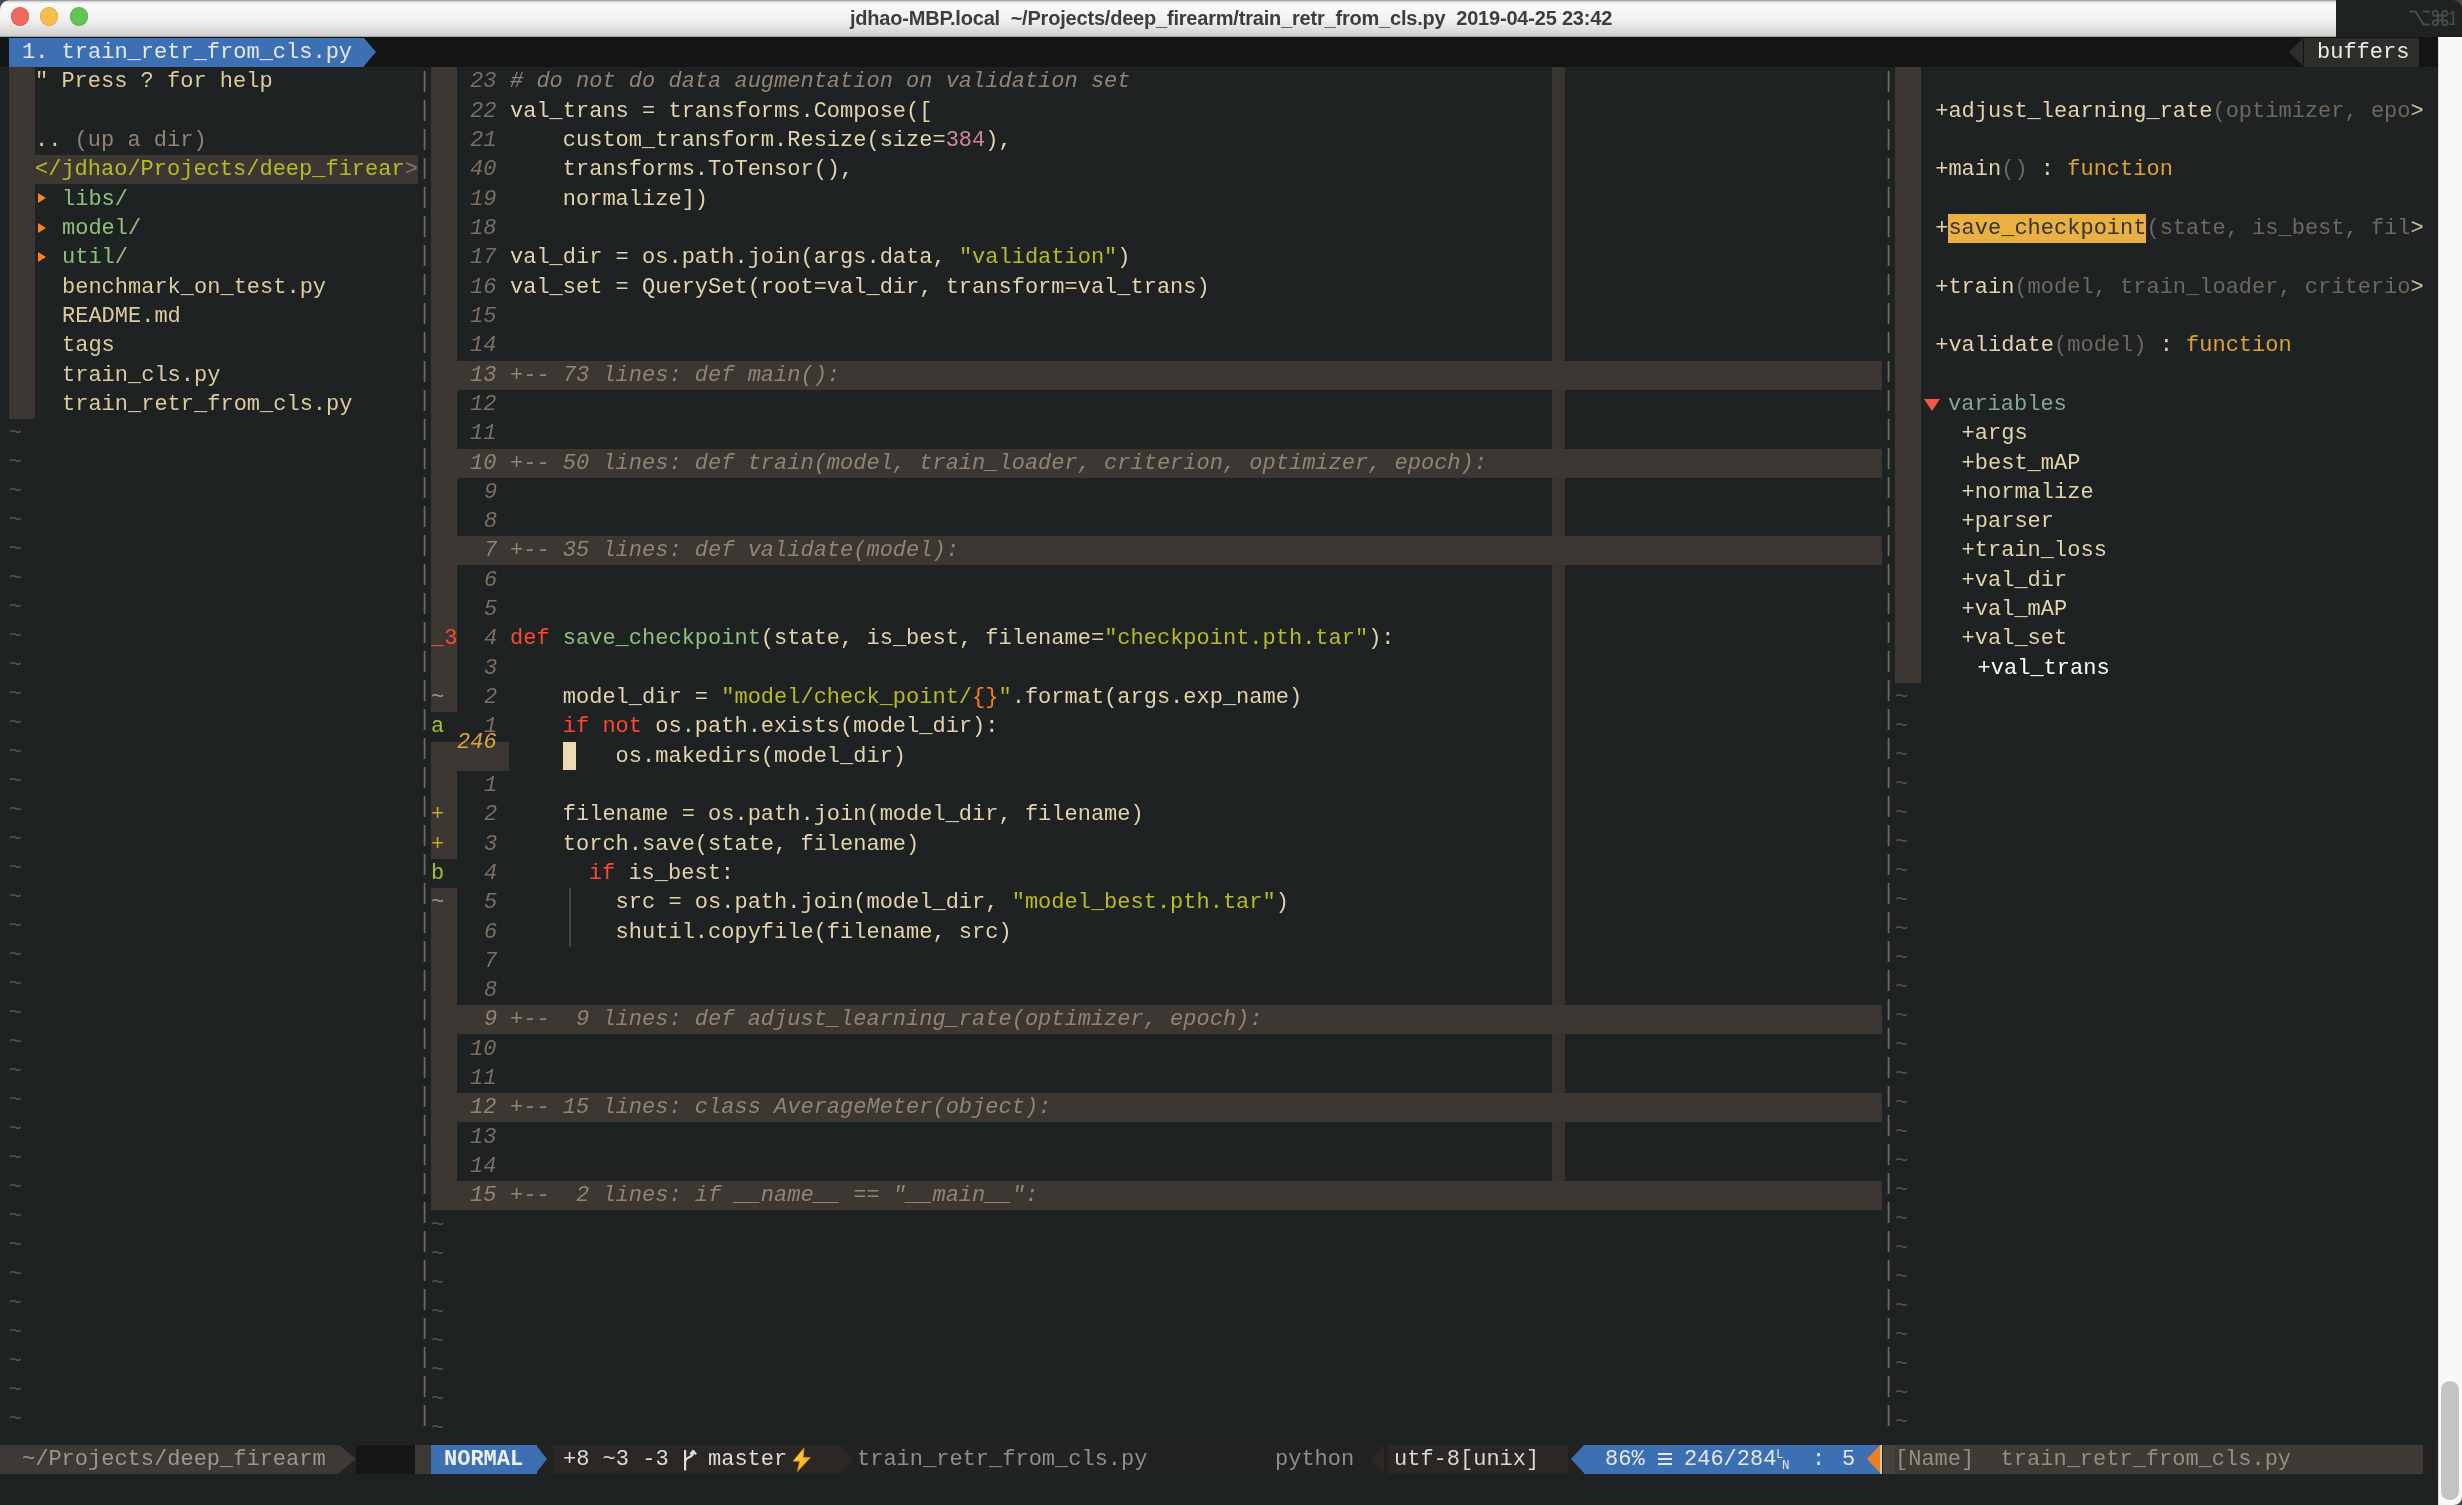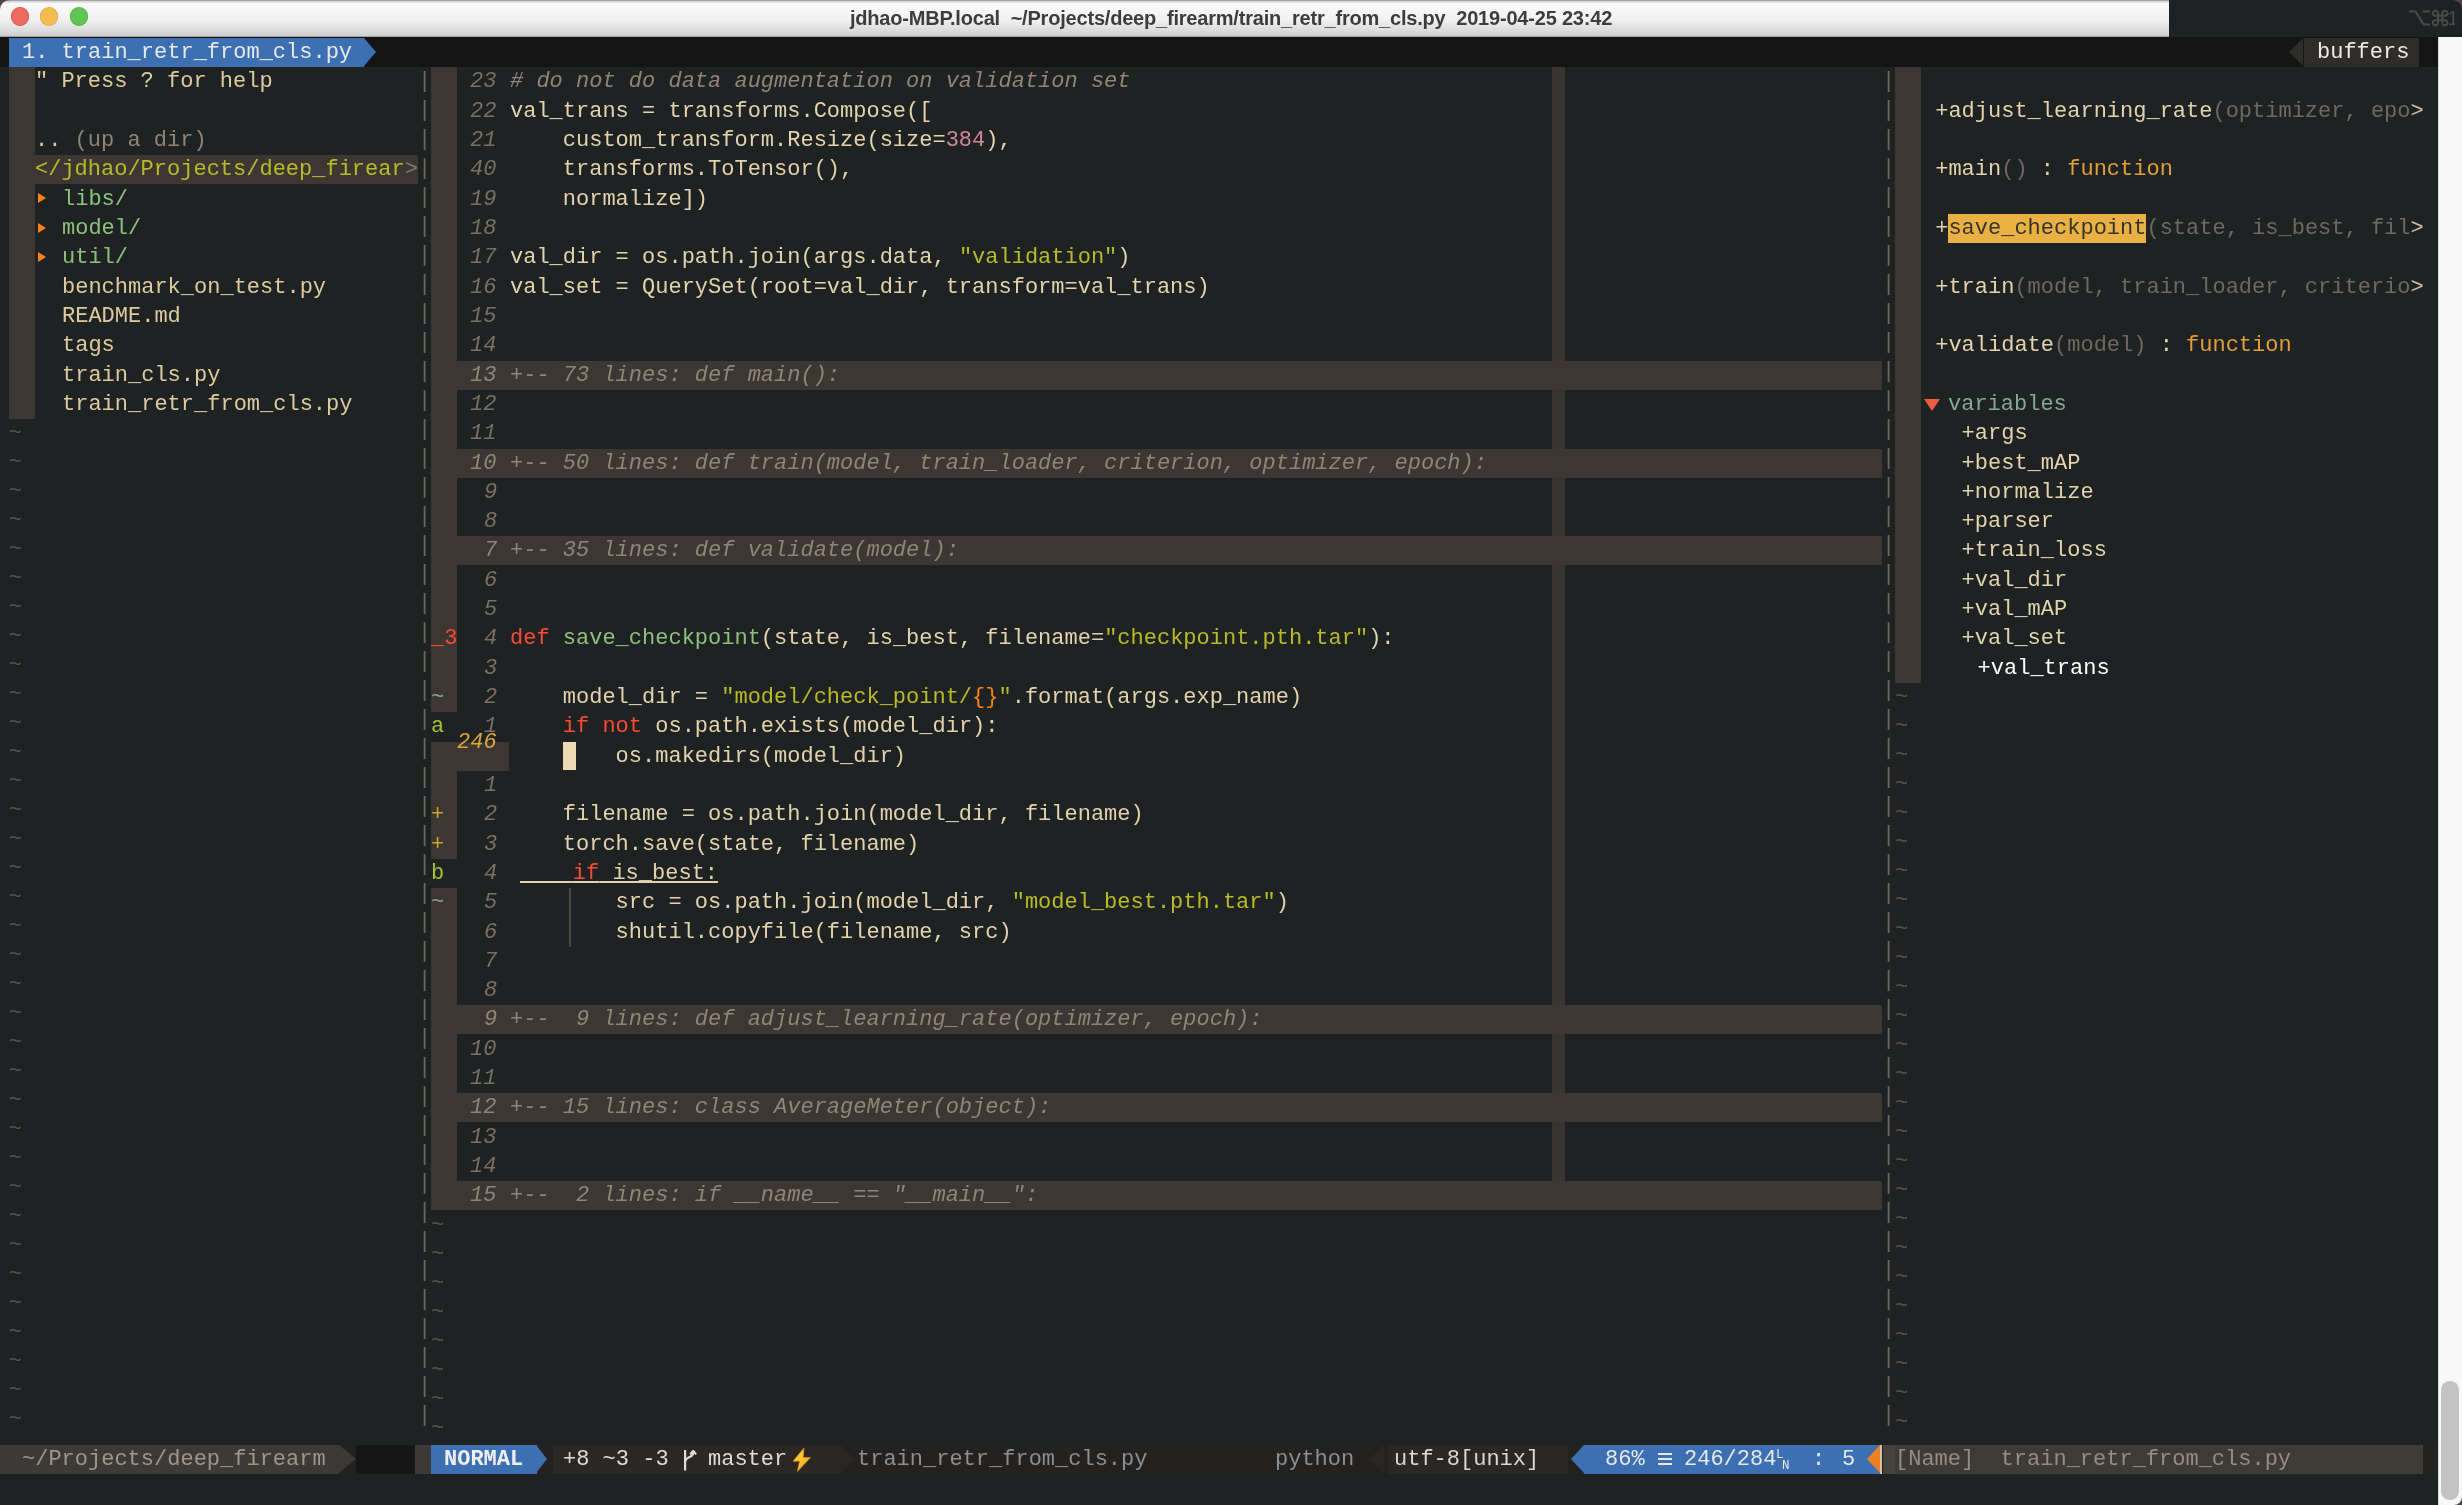--- a/index.html
+++ b/index.html
@@ -1,16 +1,16 @@
 <!DOCTYPE html>
 <html style="font-size:11.7px"><head><meta charset="utf-8"><style>
 *{margin:0;padding:0;box-sizing:border-box}
 html,body{width:2462px;height:1505px;overflow:hidden;background:#4d4449}
 #win{position:absolute;left:0;top:0;width:2462px;height:1505px;border-radius:9.5px 9.5px 8px 8px;overflow:hidden;background:#1f2223}
-#tbar{position:absolute;left:0;top:0;width:2169px;height:37px;background:linear-gradient(#8e8a8c 0px,#d8d6d7 1.5px,#fafafa 3.7px,#f1f1f1 55%,#d6d6d6 92%,#cccccc);border-bottom:0.7px solid #a3a3a3}
+#tbar{position:absolute;left:0;top:0;width:2336px;height:37px;background:linear-gradient(#8e8a8c 0px,#d8d6d7 1.5px,#fafafa 3.7px,#f1f1f1 55%,#d6d6d6 92%,#cccccc);border-bottom:0.7px solid #a3a3a3}
 .tl{position:absolute;top:7.3px;width:18.3px;height:18.3px;border-radius:50%}
 #title{position:absolute;top:0;left:0;width:2462px;height:37px;text-align:center;font:600 20px/37px "Liberation Sans",sans-serif;color:#3d3d3d;letter-spacing:-0.2px}
 .r{position:absolute}
 .t{position:absolute;font:22px/29px "Liberation Mono",monospace;white-space:pre}
 .t i{font-style:italic}
 pre.t{display:block}
 </style></head><body>
 <div id="win">
 <div id="term"></div>
 <div id="tbar">
@@ -261,21 +261,21 @@
 <span class="t" style="left:510px;top:361px;"><span style="color:#8f8577"><i>+-- 73 lines: def main():</i></span></span>
 <span class="t" style="left:510px;top:449px;"><span style="color:#8f8577"><i>+-- 50 lines: def train(model, train_loader, criterion, optimizer, epoch):</i></span></span>
 <span class="t" style="left:510px;top:536px;"><span style="color:#8f8577"><i>+-- 35 lines: def validate(model):</i></span></span>
 <span class="t" style="left:510px;top:624px;color:#e2d3ac;"><span style="color:#fb4934">def</span> <span style="color:#8ec07c">save_checkpoint</span>(state, is_best, filename=<span style="color:#b8bb26">"checkpoint.pth.tar"</span>):</span>
 <span class="t" style="left:510px;top:683px;color:#e2d3ac;">    model_dir = <span style="color:#b8bb26">"model/check_point/</span><span style="color:#fe8019">{}</span><span style="color:#b8bb26">"</span>.format(args.exp_name)</span>
 <span class="t" style="left:510px;top:712px;color:#e2d3ac;">    <span style="color:#fb4934">if</span> <span style="color:#fb4934">not</span> os.path.exists(model_dir):</span>
 <div class="r" style="left:563px;top:742px;width:13px;height:28px;background:#ebdbb2;"></div>
 <span class="t" style="left:510px;top:742px;color:#e2d3ac;">        os.makedirs(model_dir)</span>
 <span class="t" style="left:510px;top:800px;color:#e2d3ac;">    filename = os.path.join(model_dir, filename)</span>
 <span class="t" style="left:510px;top:830px;color:#e2d3ac;">    torch.save(state, filename)</span>
-<span class="t" style="left:520px;top:859px;color:#e2d3ac;text-decoration:underline;">    <span style="color:#fb4934">if</span> is_best:</span>
+<span class="t" style="left:536px;top:859px;color:#e2d3ac;">    <span style="color:#fb4934">if</span> is_best:</span>
 <div class="r" style="left:569px;top:888px;width:2.2px;height:59px;background:#4e4740;"></div>
 <span class="t" style="left:510px;top:888px;color:#e2d3ac;">        src = os.path.join(model_dir, <span style="color:#b8bb26">"model_best.pth.tar"</span>)</span>
 <span class="t" style="left:510px;top:918px;color:#e2d3ac;">        shutil.copyfile(filename, src)</span>
 <span class="t" style="left:510px;top:1005px;"><span style="color:#8f8577"><i>+--  9 lines: def adjust_learning_rate(optimizer, epoch):</i></span></span>
 <span class="t" style="left:510px;top:1093px;"><span style="color:#8f8577"><i>+-- 15 lines: class AverageMeter(object):</i></span></span>
 <span class="t" style="left:510px;top:1181px;"><span style="color:#8f8577"><i>+--  2 lines: if __name__ == "__main__":</i></span></span>
 <pre class="t" style="left:431px;top:1211px;color:#5a5349">~
 ~
 ~
 ~

